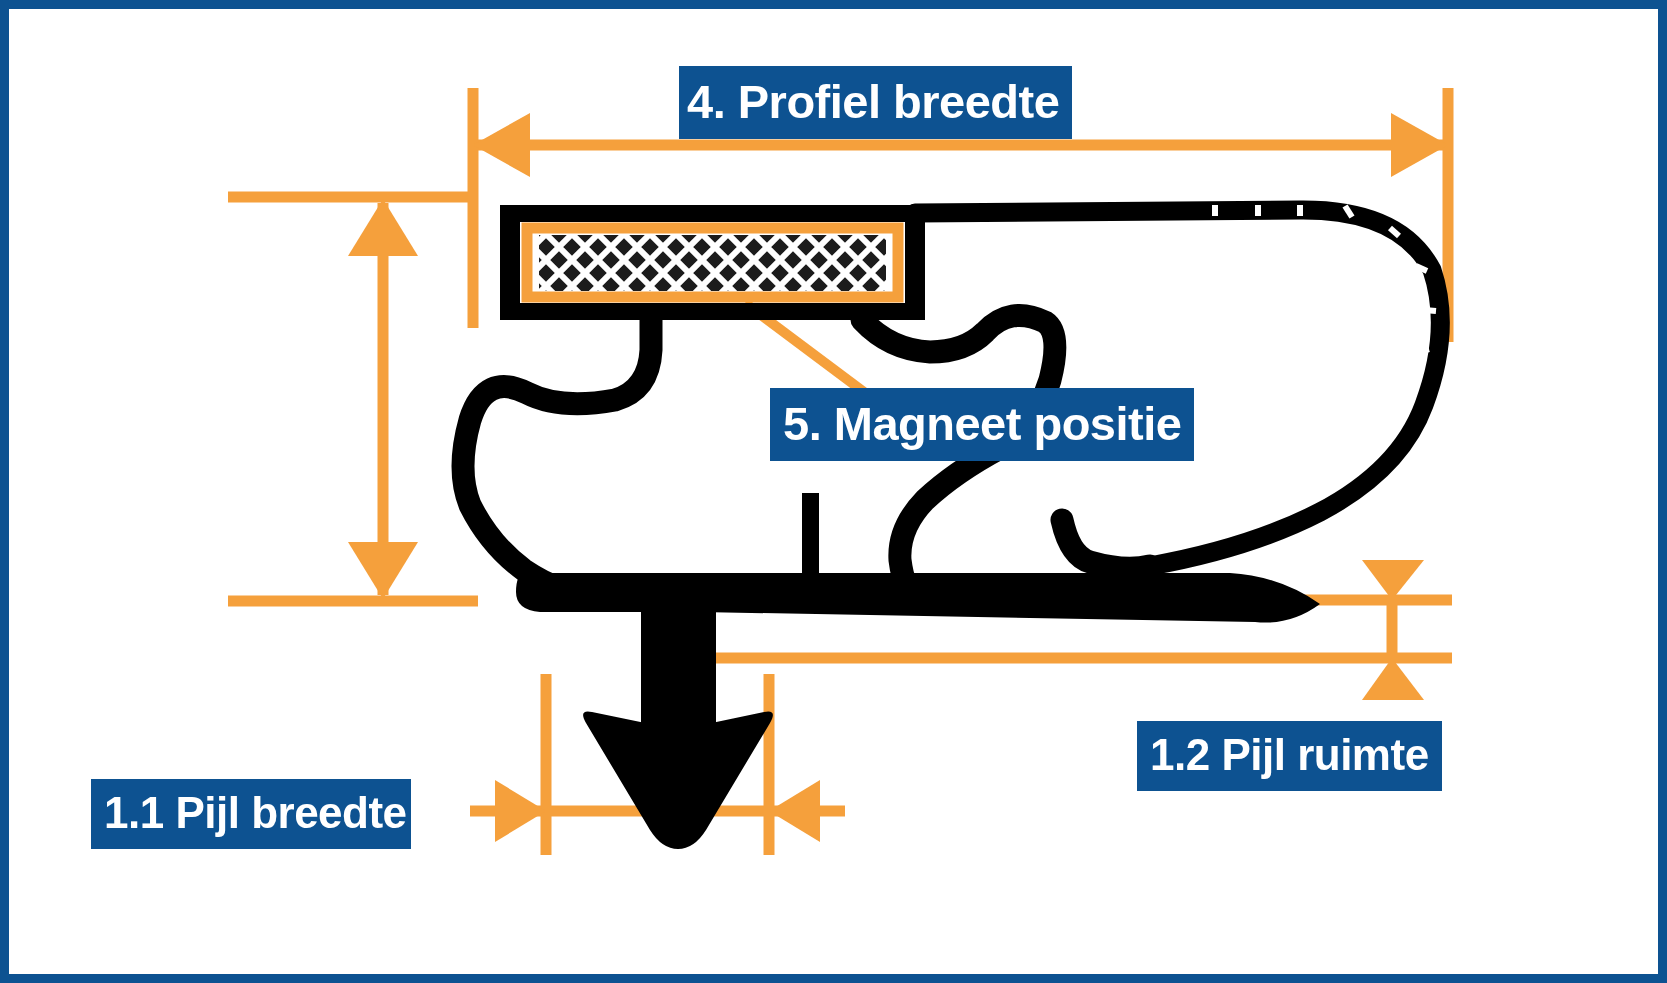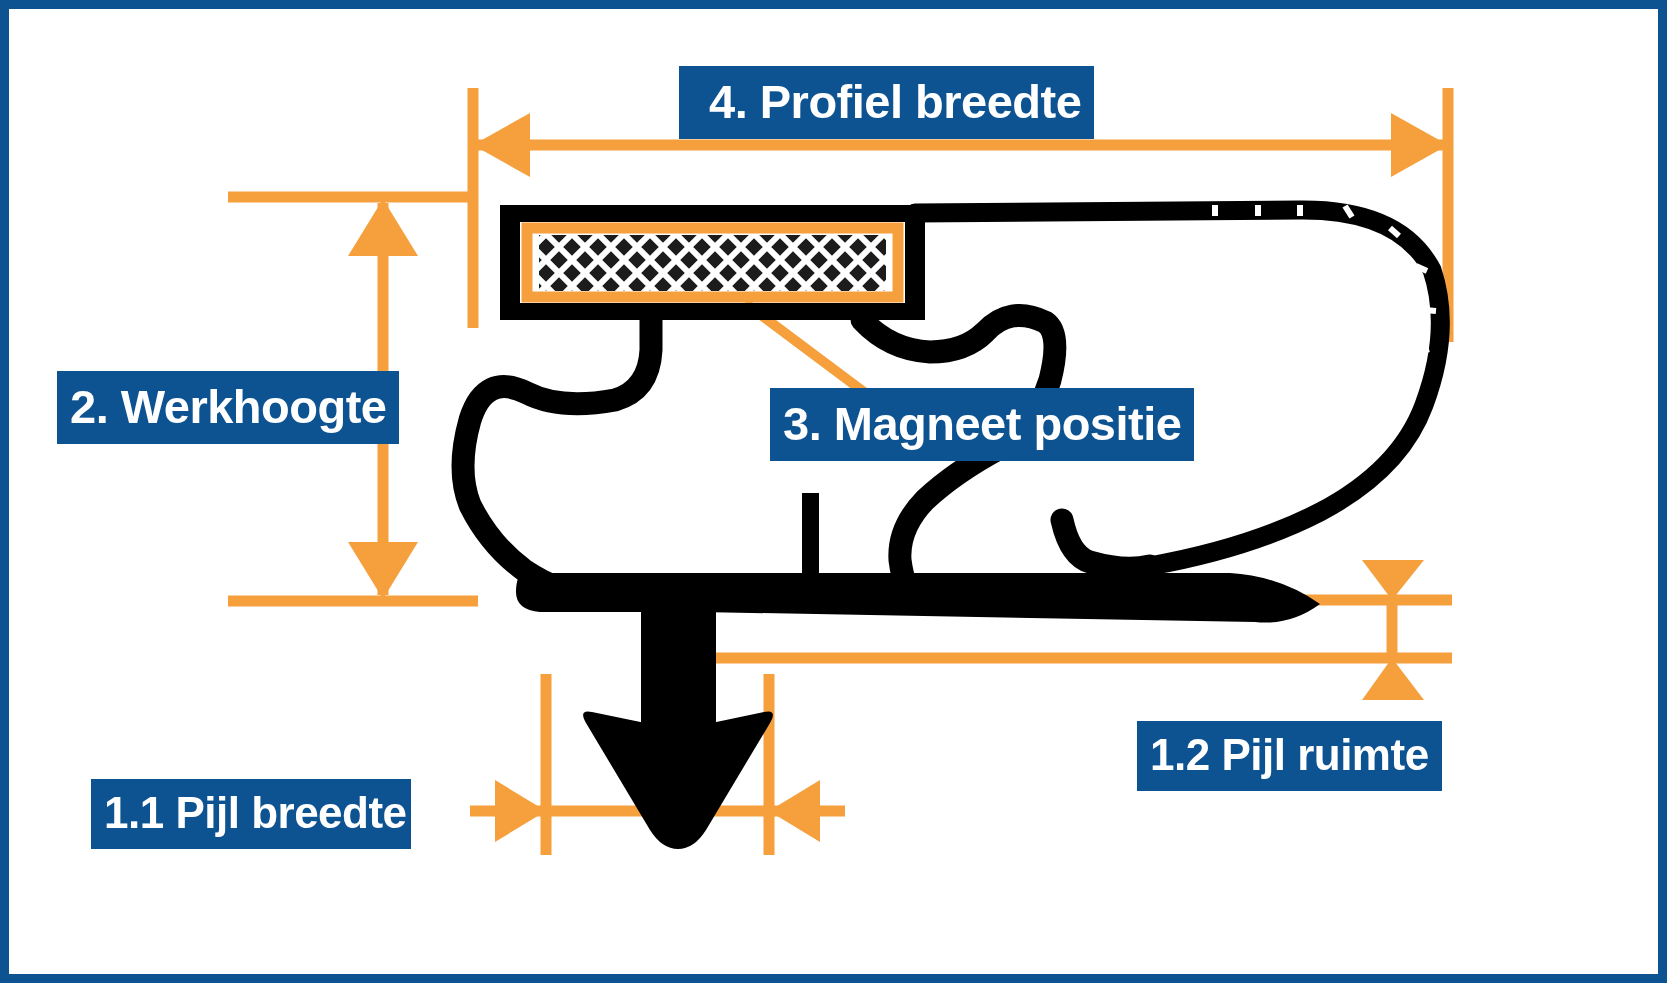--- a/index.html
+++ b/index.html
@@ -43,21 +43,21 @@
     color: #ffffff;
     font-weight: bold;
     font-family: "Liberation Sans", sans-serif;
     white-space: nowrap;
     line-height: 1.0;
     letter-spacing: -0.5px;
   }
   #lbl-profiel {
     left: 679px; top: 66px;
     font-size: 47px;
-    padding: 12px 13px 14px 30px;
+    padding: 12px 13px 14px 8px;
   }
   #lbl-werkhoogte {
     left: 57px; top: 371px;
     font-size: 47px;
     padding: 12px 13px 14px 13px;
   }
   #lbl-magneet {
     left: 770px; top: 388px;
     font-size: 47px;
     padding: 12px 13px 14px 13px;
@@ -185,21 +185,20 @@
                L 702,725
                L 702,612 Z"></path>
 
       <rect x="641" y="605" width="22" height="130" fill="#000000"></rect>
       <rect x="694" y="605" width="22" height="130" fill="#000000"></rect>
     </g>
   </svg>
 
   <div class="lbl" id="lbl-profiel">4. Profiel breedte</div>
 
-  <div class="lbl" id="lbl-werkhoogte">2. Werkhoogte</div>
-
-  <div class="lbl" id="lbl-magneet">3. Magneet positie</div>
+
+  <div class="lbl" id="lbl-magneet">5. Magneet positie</div>
 
   <div class="lbl" id="lbl-pijlbreedte">1.1 Pijl breedte</div>
 
   <div class="lbl" id="lbl-pijlruimte">1.2 Pijl ruimte</div>
 
 </div>
 
 </body></html>

